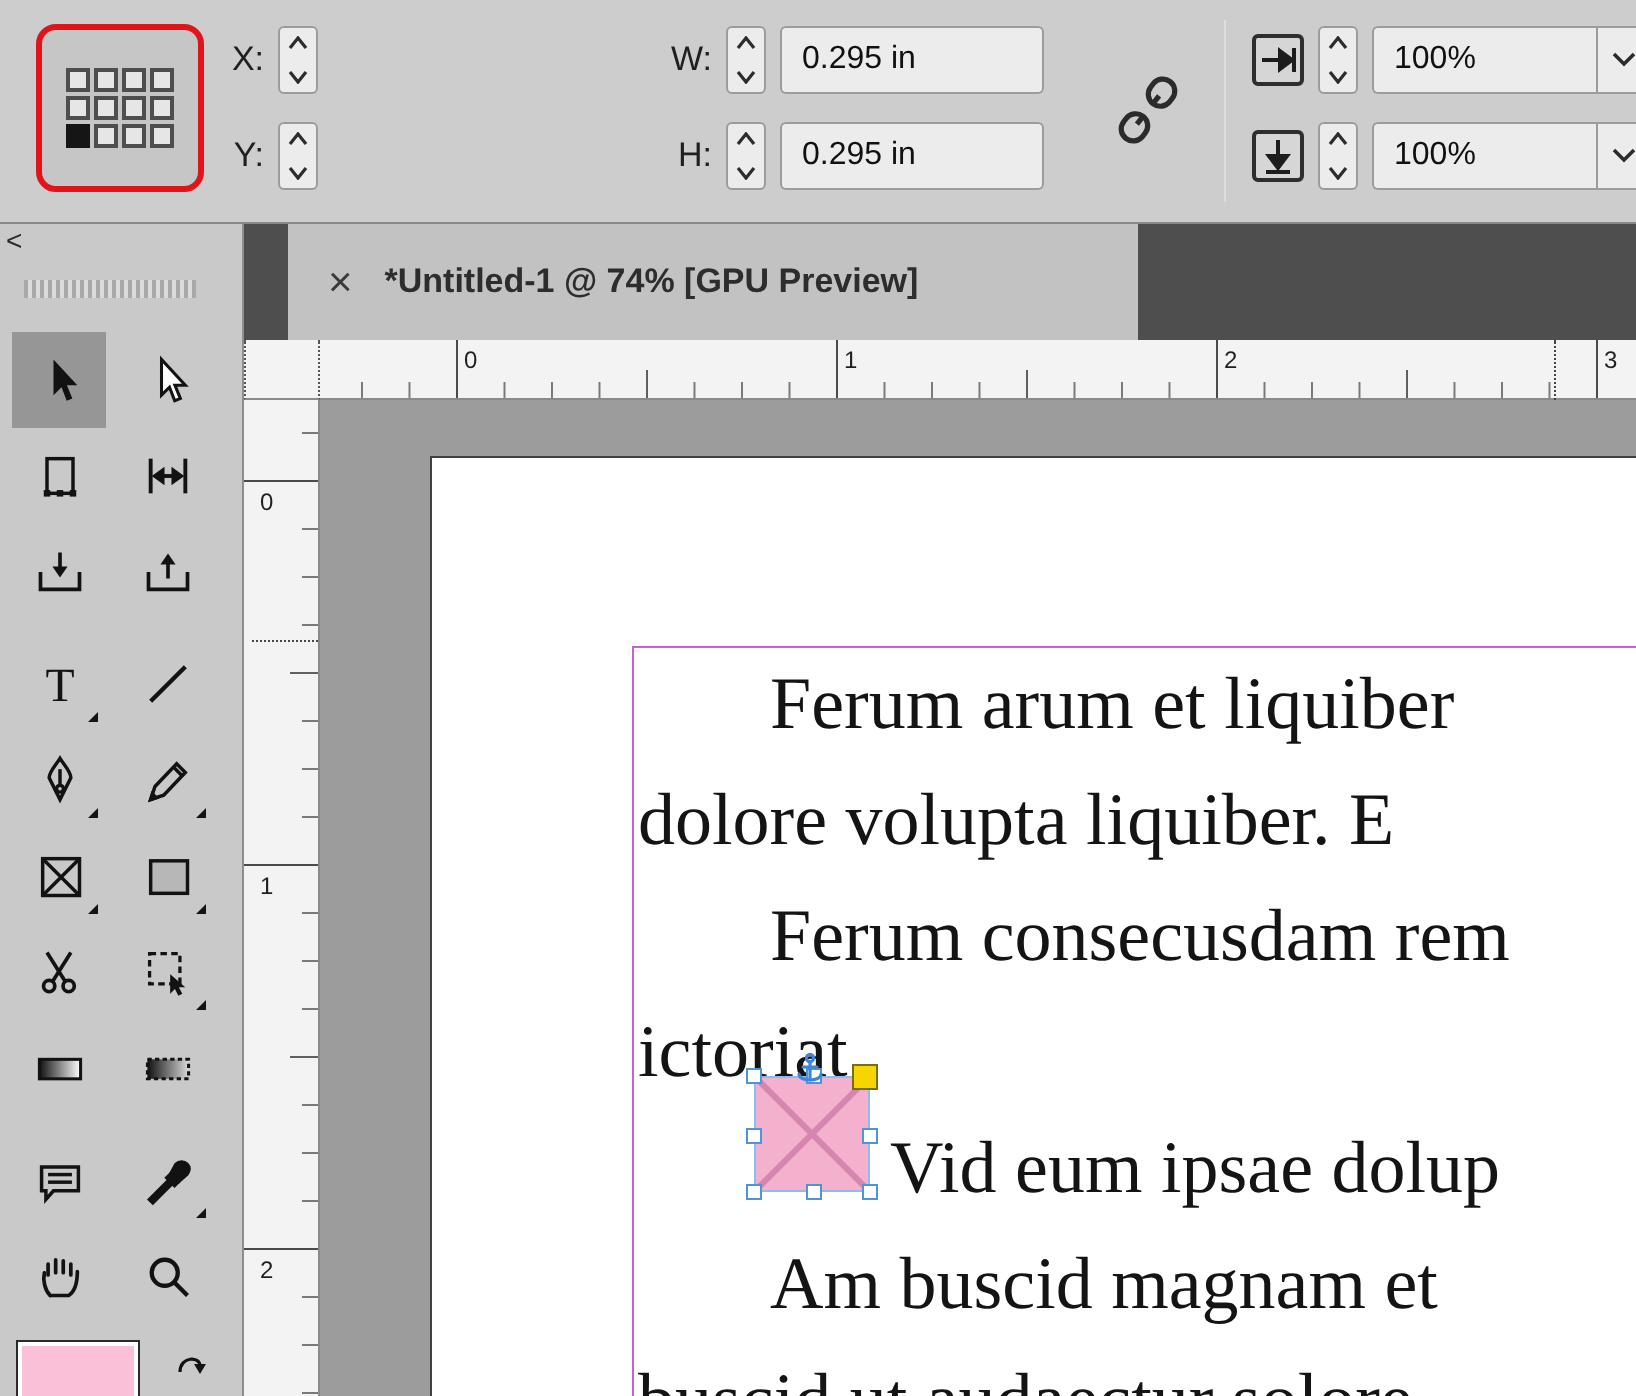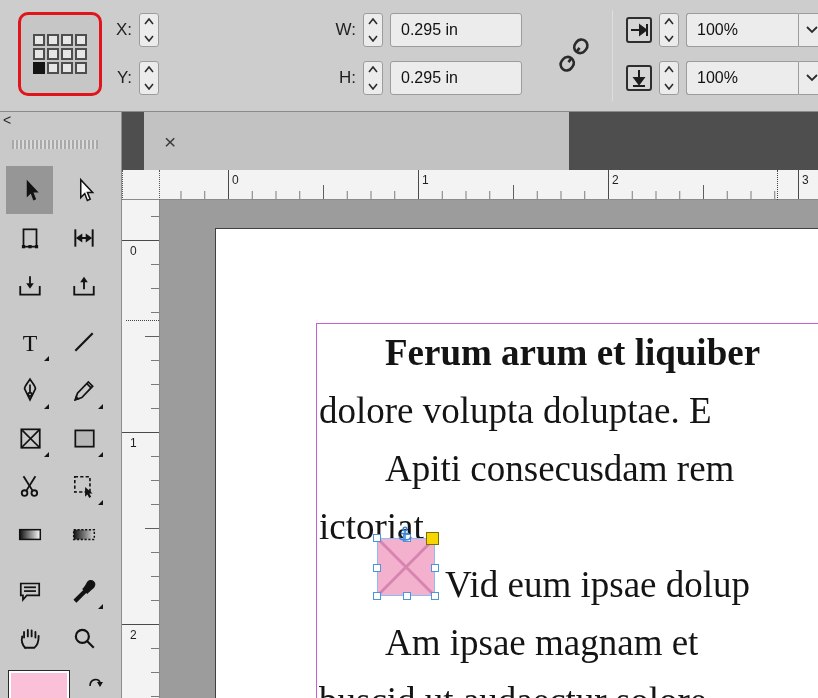--- a/index.html
+++ b/index.html
@@ -239,20 +239,21 @@
             <polyline points="1,1 6,6 11,1" fill="none" stroke="#2c2c2c" stroke-width="1.8"></polyline>
           </svg>
       </div>
     </div>
   </div>
 </div>
 
 <div class="tab-bar">
   <div class="tab">
     <span class="tab-close">×</span>
+    <span class="tab-title">*Untitled-1 @ 74% [GPU Preview]</span>
   </div>
 </div>
 
 <div class="tools-panel">
   <span class="dock-collapse">&lt;</span>
   <div class="panel-grip"></div>
 
   <div class="tool-cell selected" style="left:6px; top:54px;">
     <svg width="26" height="26" viewBox="0 0 24 24">
       <path d="M9 2.5 L9 19 L12.7 15.3 L15.1 21.6 L17.7 20.5 L15.2 14.4 L20 14.4 Z" fill="#121212"></path>
@@ -457,26 +458,26 @@
   <span class="v-ruler-label" style="top:44px;">0</span>
   <span class="v-ruler-label" style="top:236px;">1</span>
   <span class="v-ruler-label" style="top:428px;">2</span>
   <div class="v-ruler-guide"></div>
 </div>
 
 <div class="canvas">
   <div class="page">
     <div class="text-frame">
 
-      <div class="text-line indent" style="top:0;font-weight:bold;">Ferum arum et liquiber</div>
-      <div class="text-line" style="top:58px;">dolore volupta doluptae. E</div>
-      <div class="text-line indent" style="top:116px;">Apiti consecusdam rem</div>
+      <div class="text-line indent" style="top:0;">Ferum arum et liquiber</div>
+      <div class="text-line" style="top:58px;">dolore volupta liquiber. E</div>
+      <div class="text-line indent" style="top:116px;">Ferum consecusdam rem</div>
       <div class="text-line" style="top:174px;">ictoriat.</div>
       <div class="text-line after-object" style="top:232px;">Vid eum ipsae dolup</div>
-      <div class="text-line indent" style="top:290px;">Am ipsae magnam et</div>
+      <div class="text-line indent" style="top:290px;">Am buscid magnam et</div>
       <div class="text-line" style="top:348px;">buscid ut audaectur solore</div>
 
       <div class="anchored-object">
         <svg width="56" height="56" viewBox="0 0 56 56">
           <line x1="0" y1="0" x2="56" y2="56" stroke="#d685b1" stroke-width="3"></line>
           <line x1="56" y1="0" x2="0" y2="56" stroke="#d685b1" stroke-width="3"></line>
         </svg>
         <div class="handle" style="left:-5px; top:-5px;"></div>
         <div class="handle" style="left:25px; top:-5px;"></div>
         <div class="handle" style="left:53px; top:-5px;"></div>

